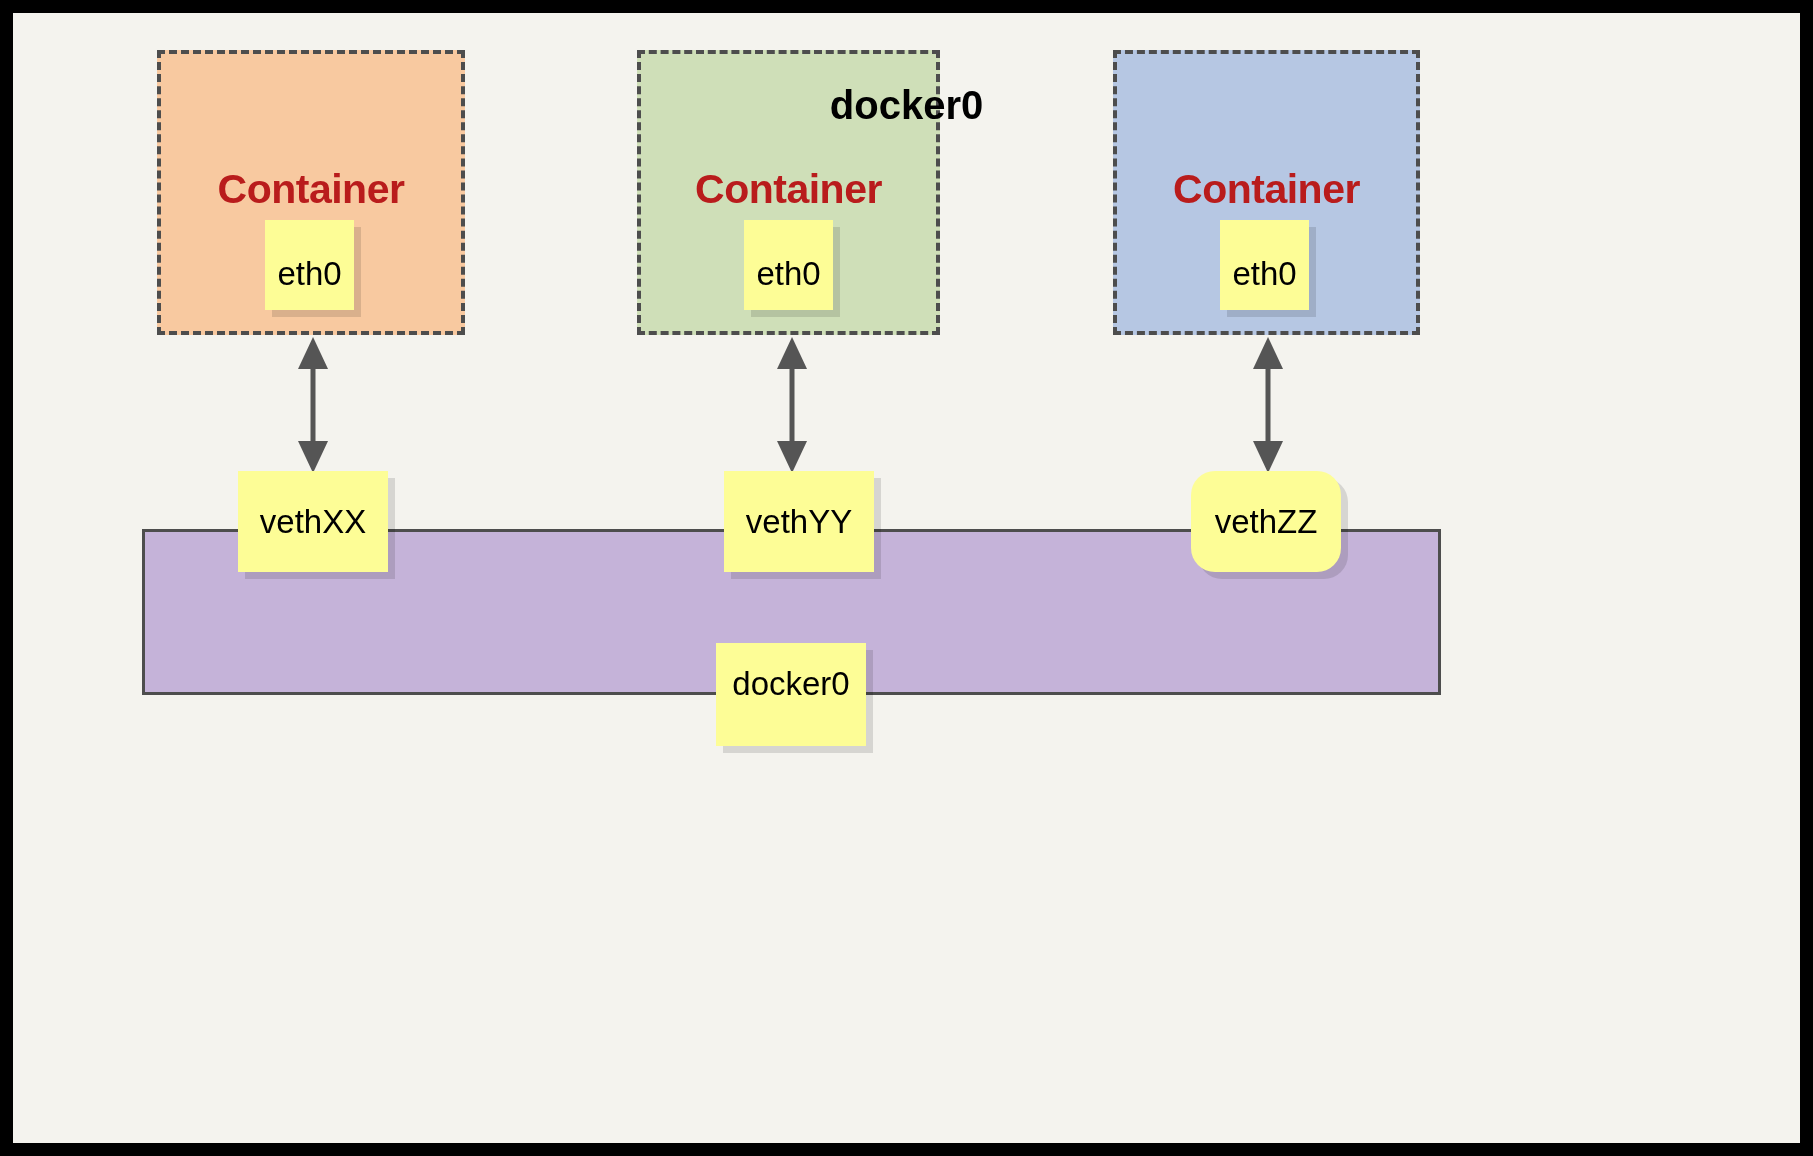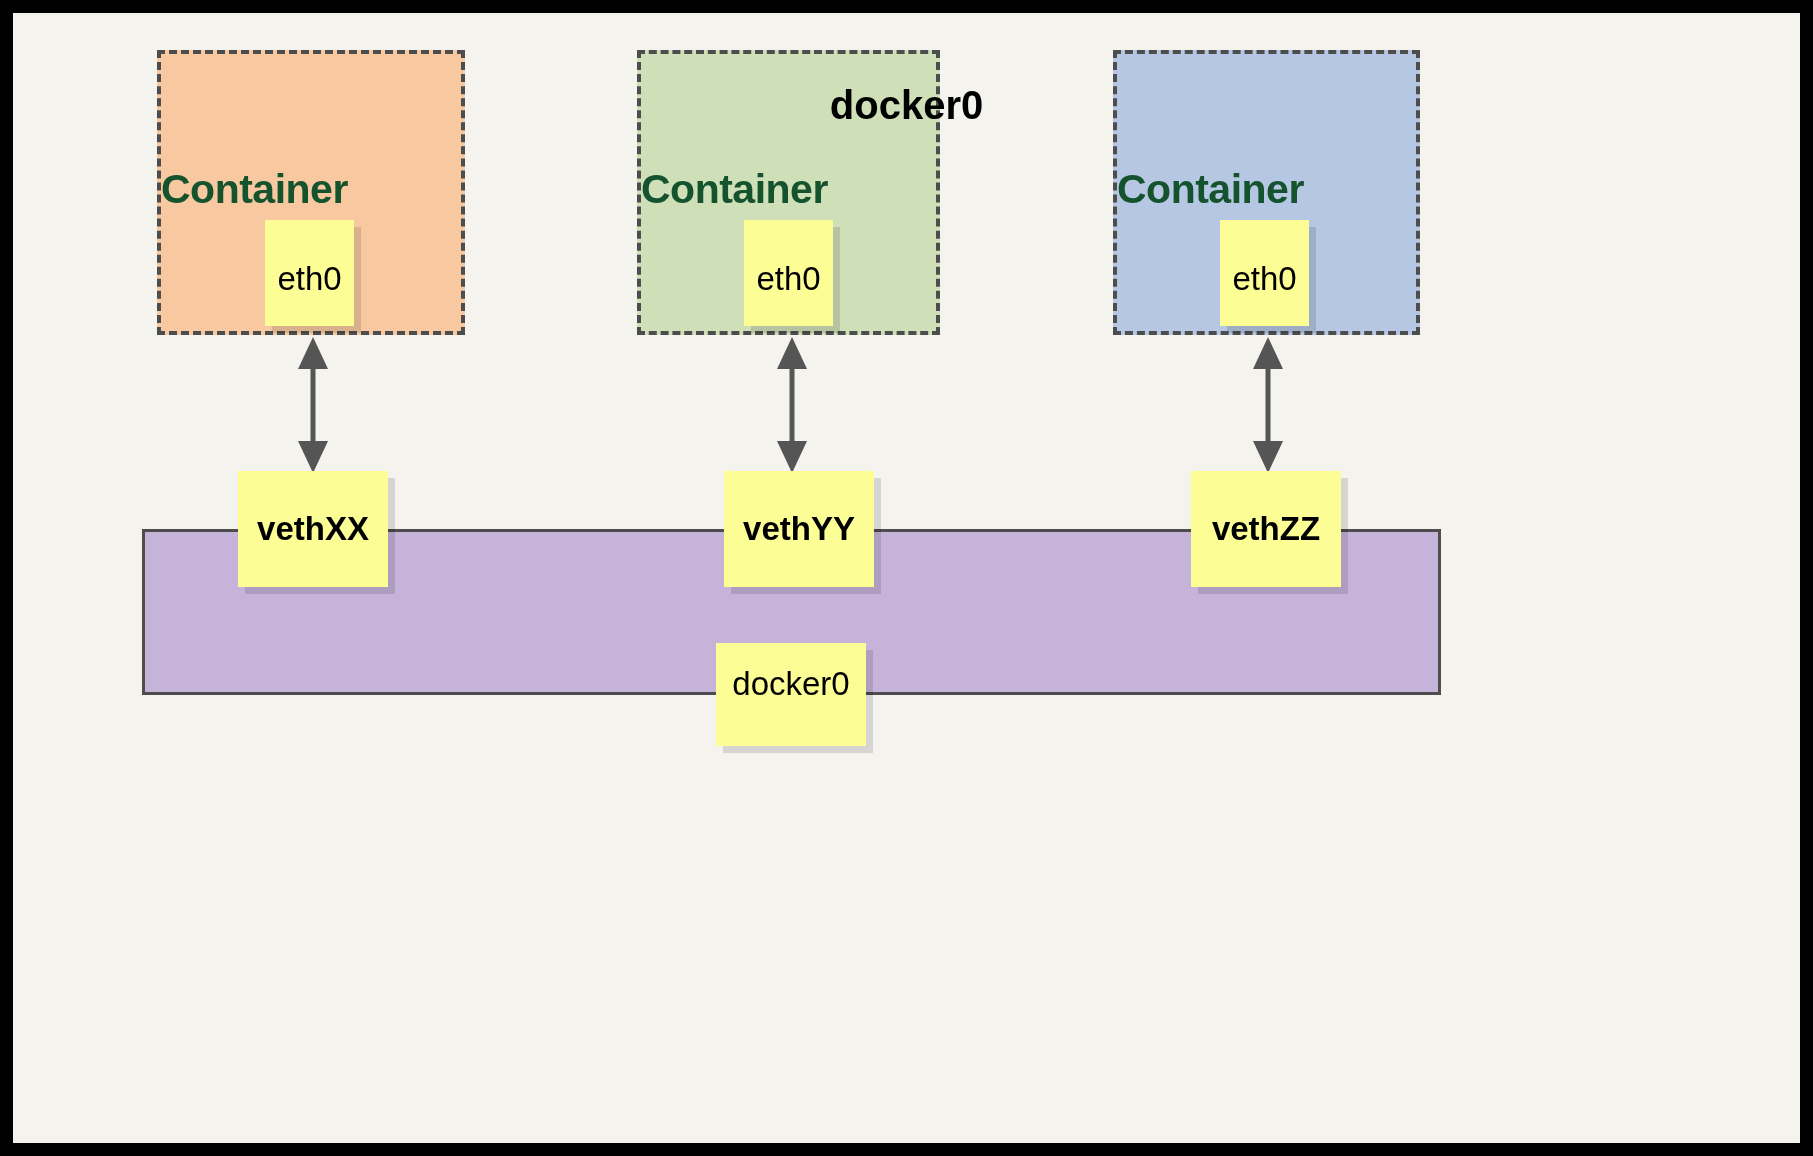--- a/index.html
+++ b/index.html
@@ -35,50 +35,49 @@
   .container-box {
     position: absolute;
     border: 4px dashed #4d4d4d;
     box-sizing: border-box;
   }
   .container-title {
     position: absolute;
     left: 0;
     right: 0;
     top: 112px;
-    text-align: left;
+    text-align: center;
     font-size: 41px;
     font-weight: bold;
-    color: #14532d;
+    color: #b91c1c;
     letter-spacing: -0.5px;
   }
 
   
   .ybox {
     position: absolute;
     background: #fdfd96;
     box-shadow: 7px 7px 0 0 rgba(0,0,0,0.12);
     box-sizing: border-box;
     display: flex;
     align-items: center;
     justify-content: center;
     font-size: 33px;
     color: #000000;
     z-index: 30;
   }
   .ybox.eth0 {
     width: 89px;
-    height: 106px;
+    height: 90px;
     align-items: flex-end;
-    padding-bottom: 28px;
+    padding-bottom: 17px;
   }
   .ybox.veth {
     width: 150px;
-    height: 116px;
-    font-weight: bold;
+    height: 101px;
   }
   .ybox.dockerlabel {
     width: 150px;
     height: 103px;
     align-items: flex-start;
     padding-top: 22px;
   }
 
   
   .arrow {
@@ -171,21 +170,21 @@
       <div class="container-title">Container</div>
     </div>
     <div class="ybox eth0" style="left:1207px; top:207px;">
       <span>eth0</span>
     </div>
     <svg class="arrow" style="left:1225px; top:322px;" width="60" height="140" viewBox="0 0 60 140">
       <line x1="30" y1="22" x2="30" y2="118" stroke="#555555" stroke-width="5"></line>
       <polygon points="30,2 15,34 45,34" fill="#555555"></polygon>
       <polygon points="30,138 15,106 45,106" fill="#555555"></polygon>
     </svg>
-    <div class="ybox veth" style="left:1178px; top:458px;">
+    <div class="ybox veth" style="left:1178px; top:458px;border-radius:24px;">
       <span>vethZZ</span>
     </div>
 
     <div id="docker-bar"></div>
     <div id="docker-bar-title">docker0</div>
 
     <div class="ybox dockerlabel" style="left:703px; top:630px;">
       <span>docker0</span>
     </div>
 

